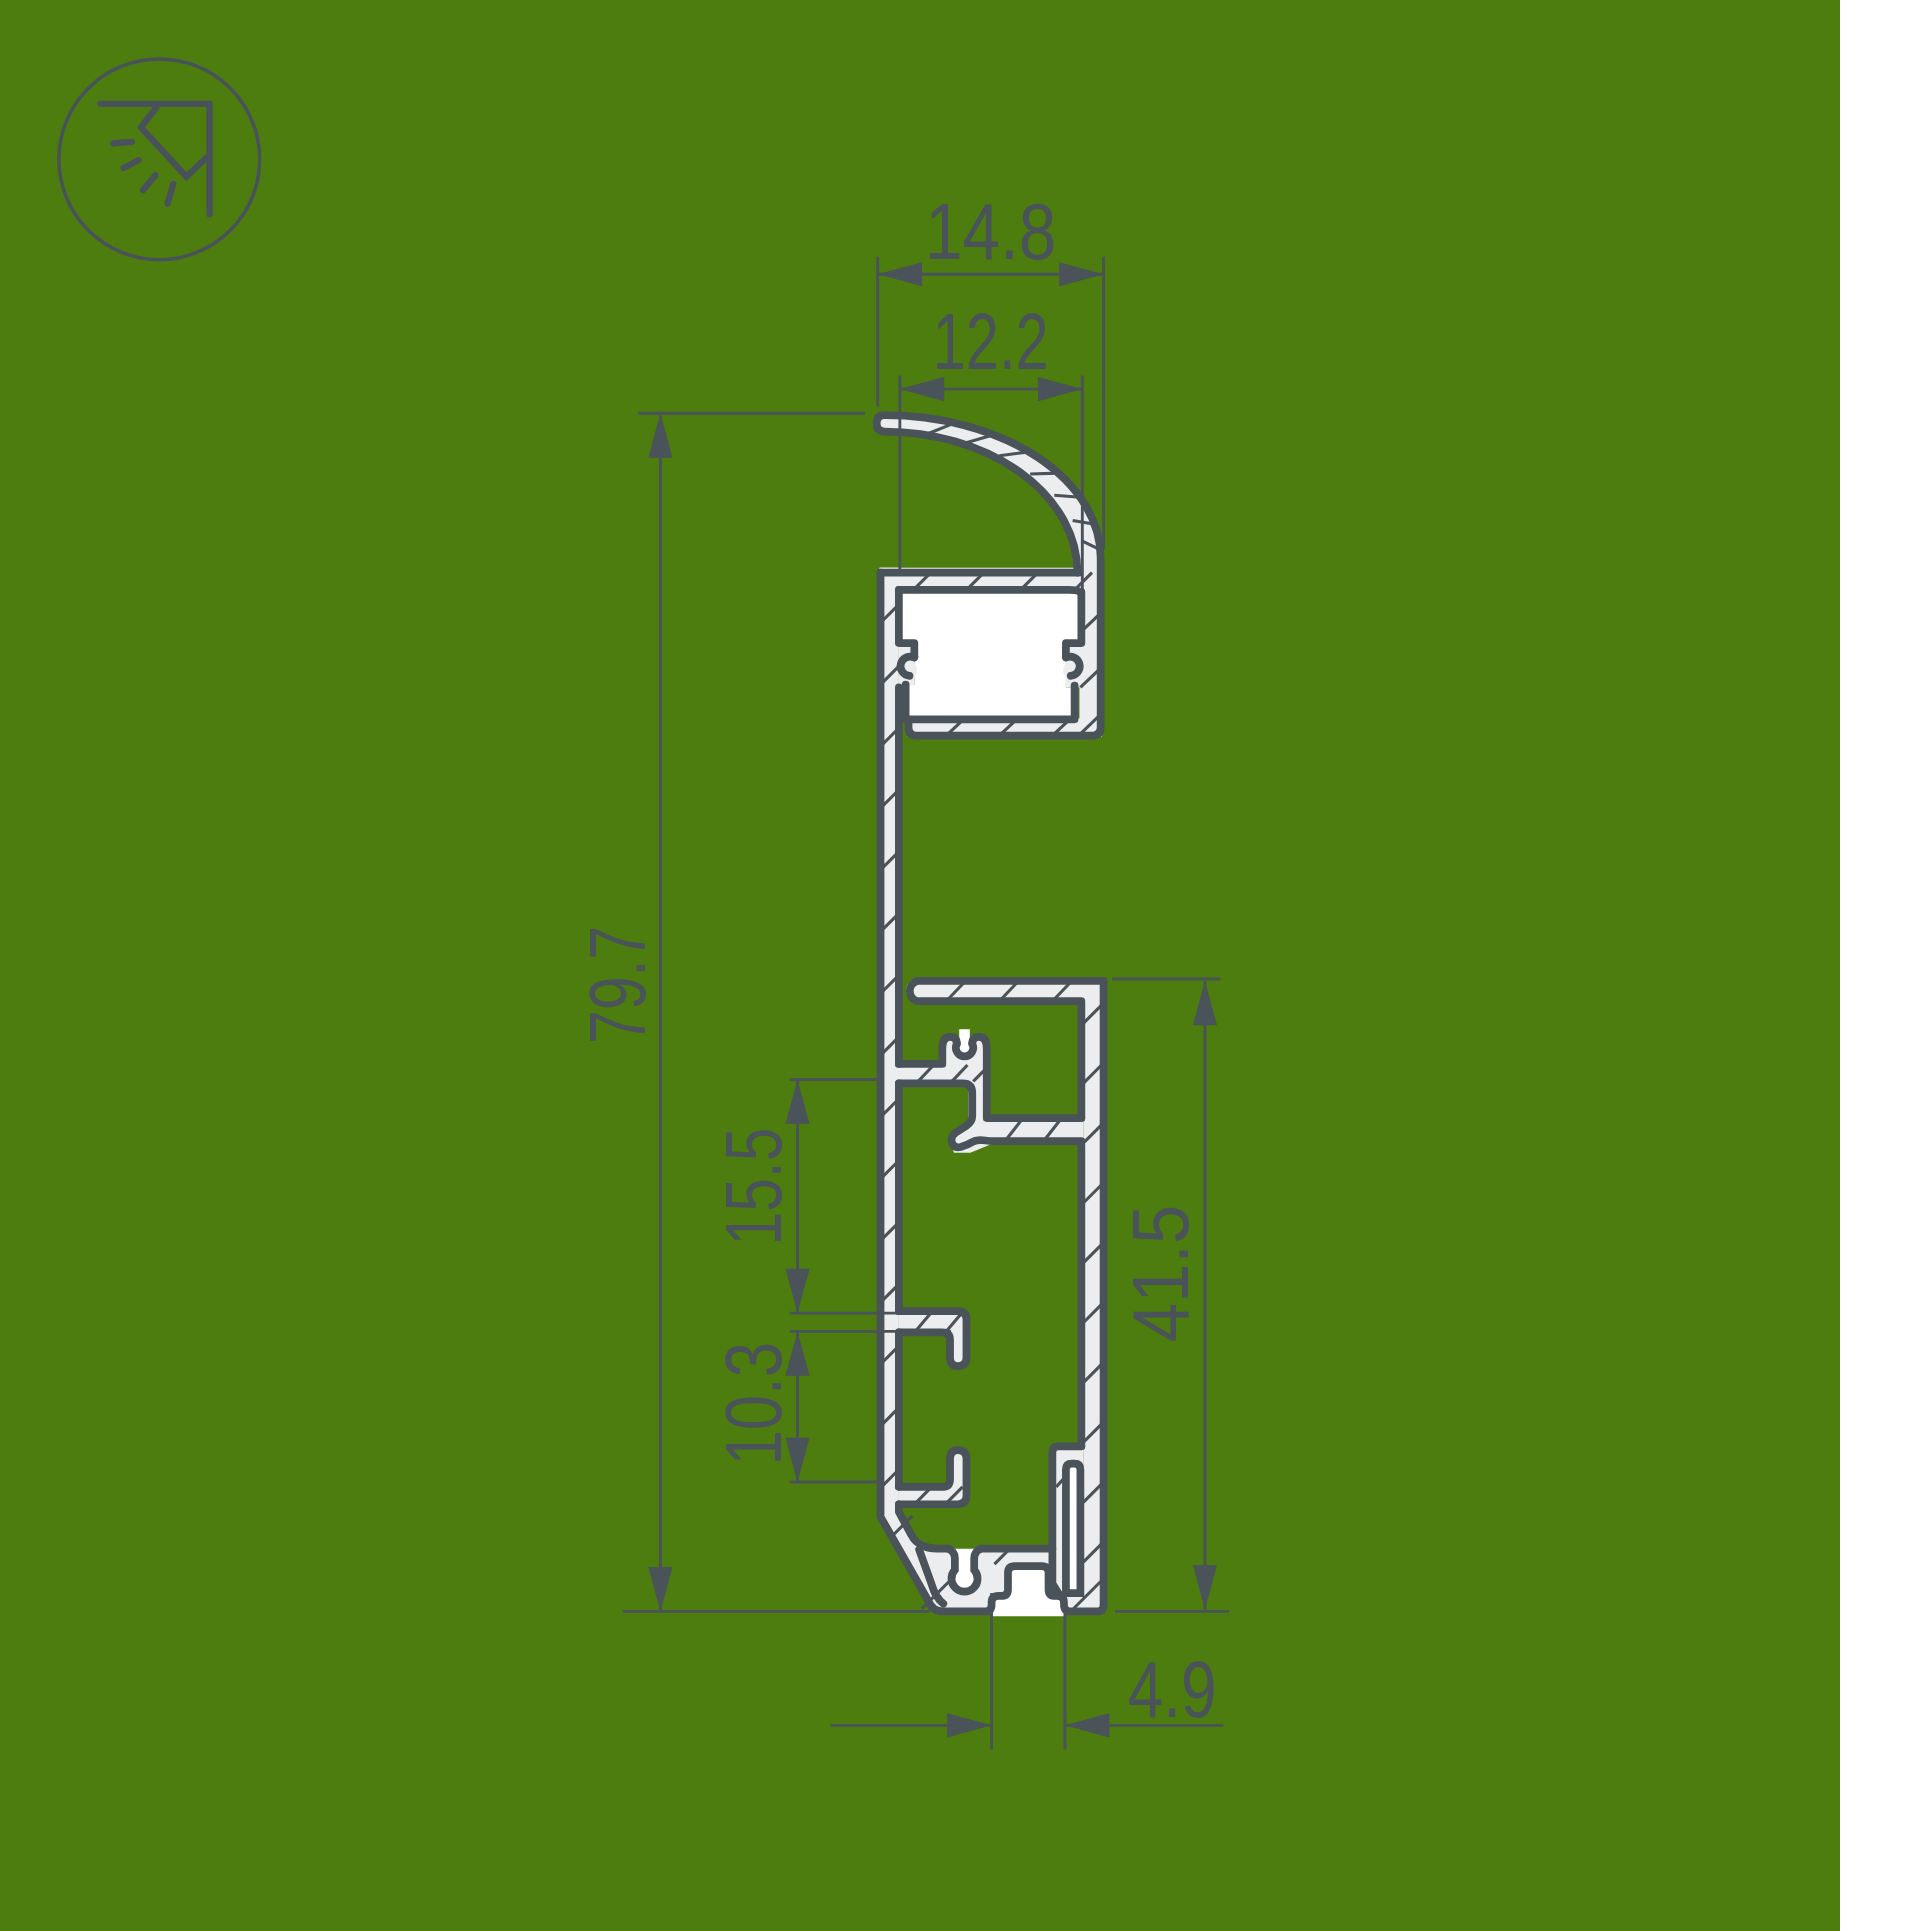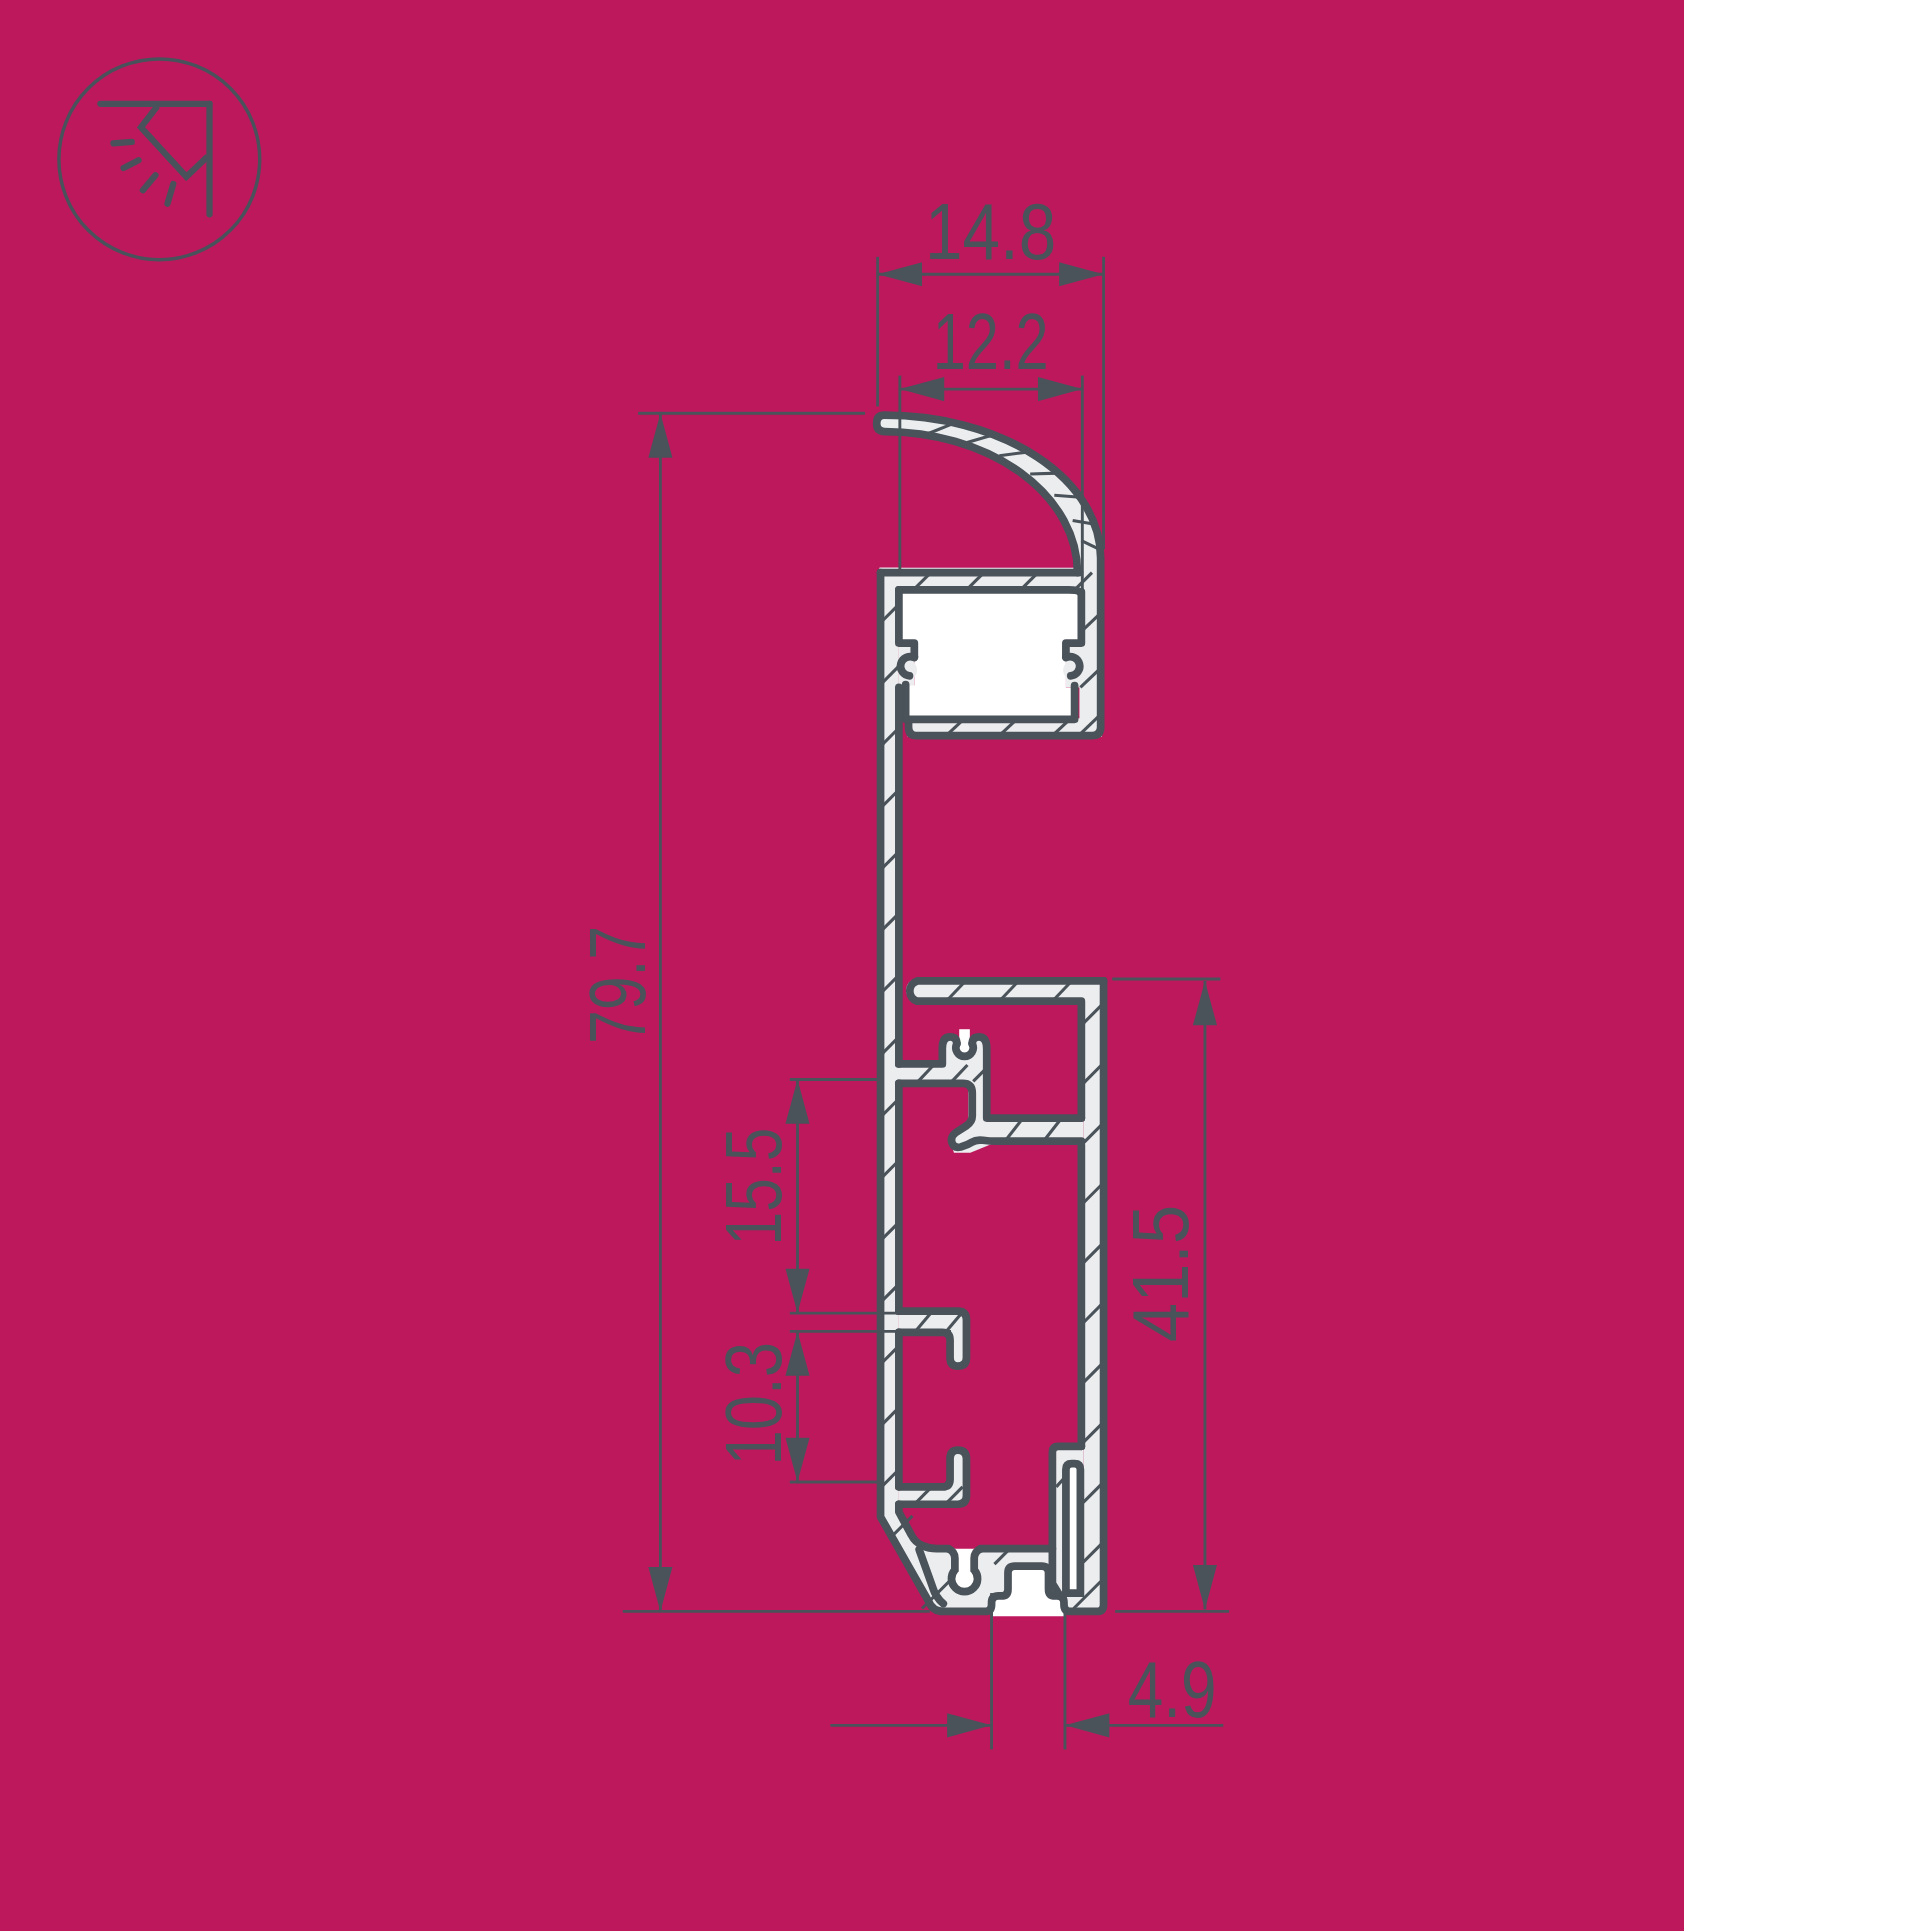--- a/index.html
+++ b/index.html
@@ -1,16 +1,16 @@
 <!DOCTYPE html>
 <html><head>
 <meta charset="utf-8">
 <style>
   html,body{margin:0;padding:0;background:#ffffff;}
-  #page{width:1684px;height:1931px;position:relative;background:#be185d;}
+  #page{width:1840px;height:1931px;position:relative;background:#4d7c0f;}
   svg{display:block;}
   text{font-family:"Liberation Sans", sans-serif;fill:#4a525a;}
 </style>
 </head>
 <body>
 <div id="page">
 <svg width="1931" height="1931" viewBox="0 0 2000 2000">
 <defs></defs>
 
 <g id="icon" fill="none" stroke="#49525a">

